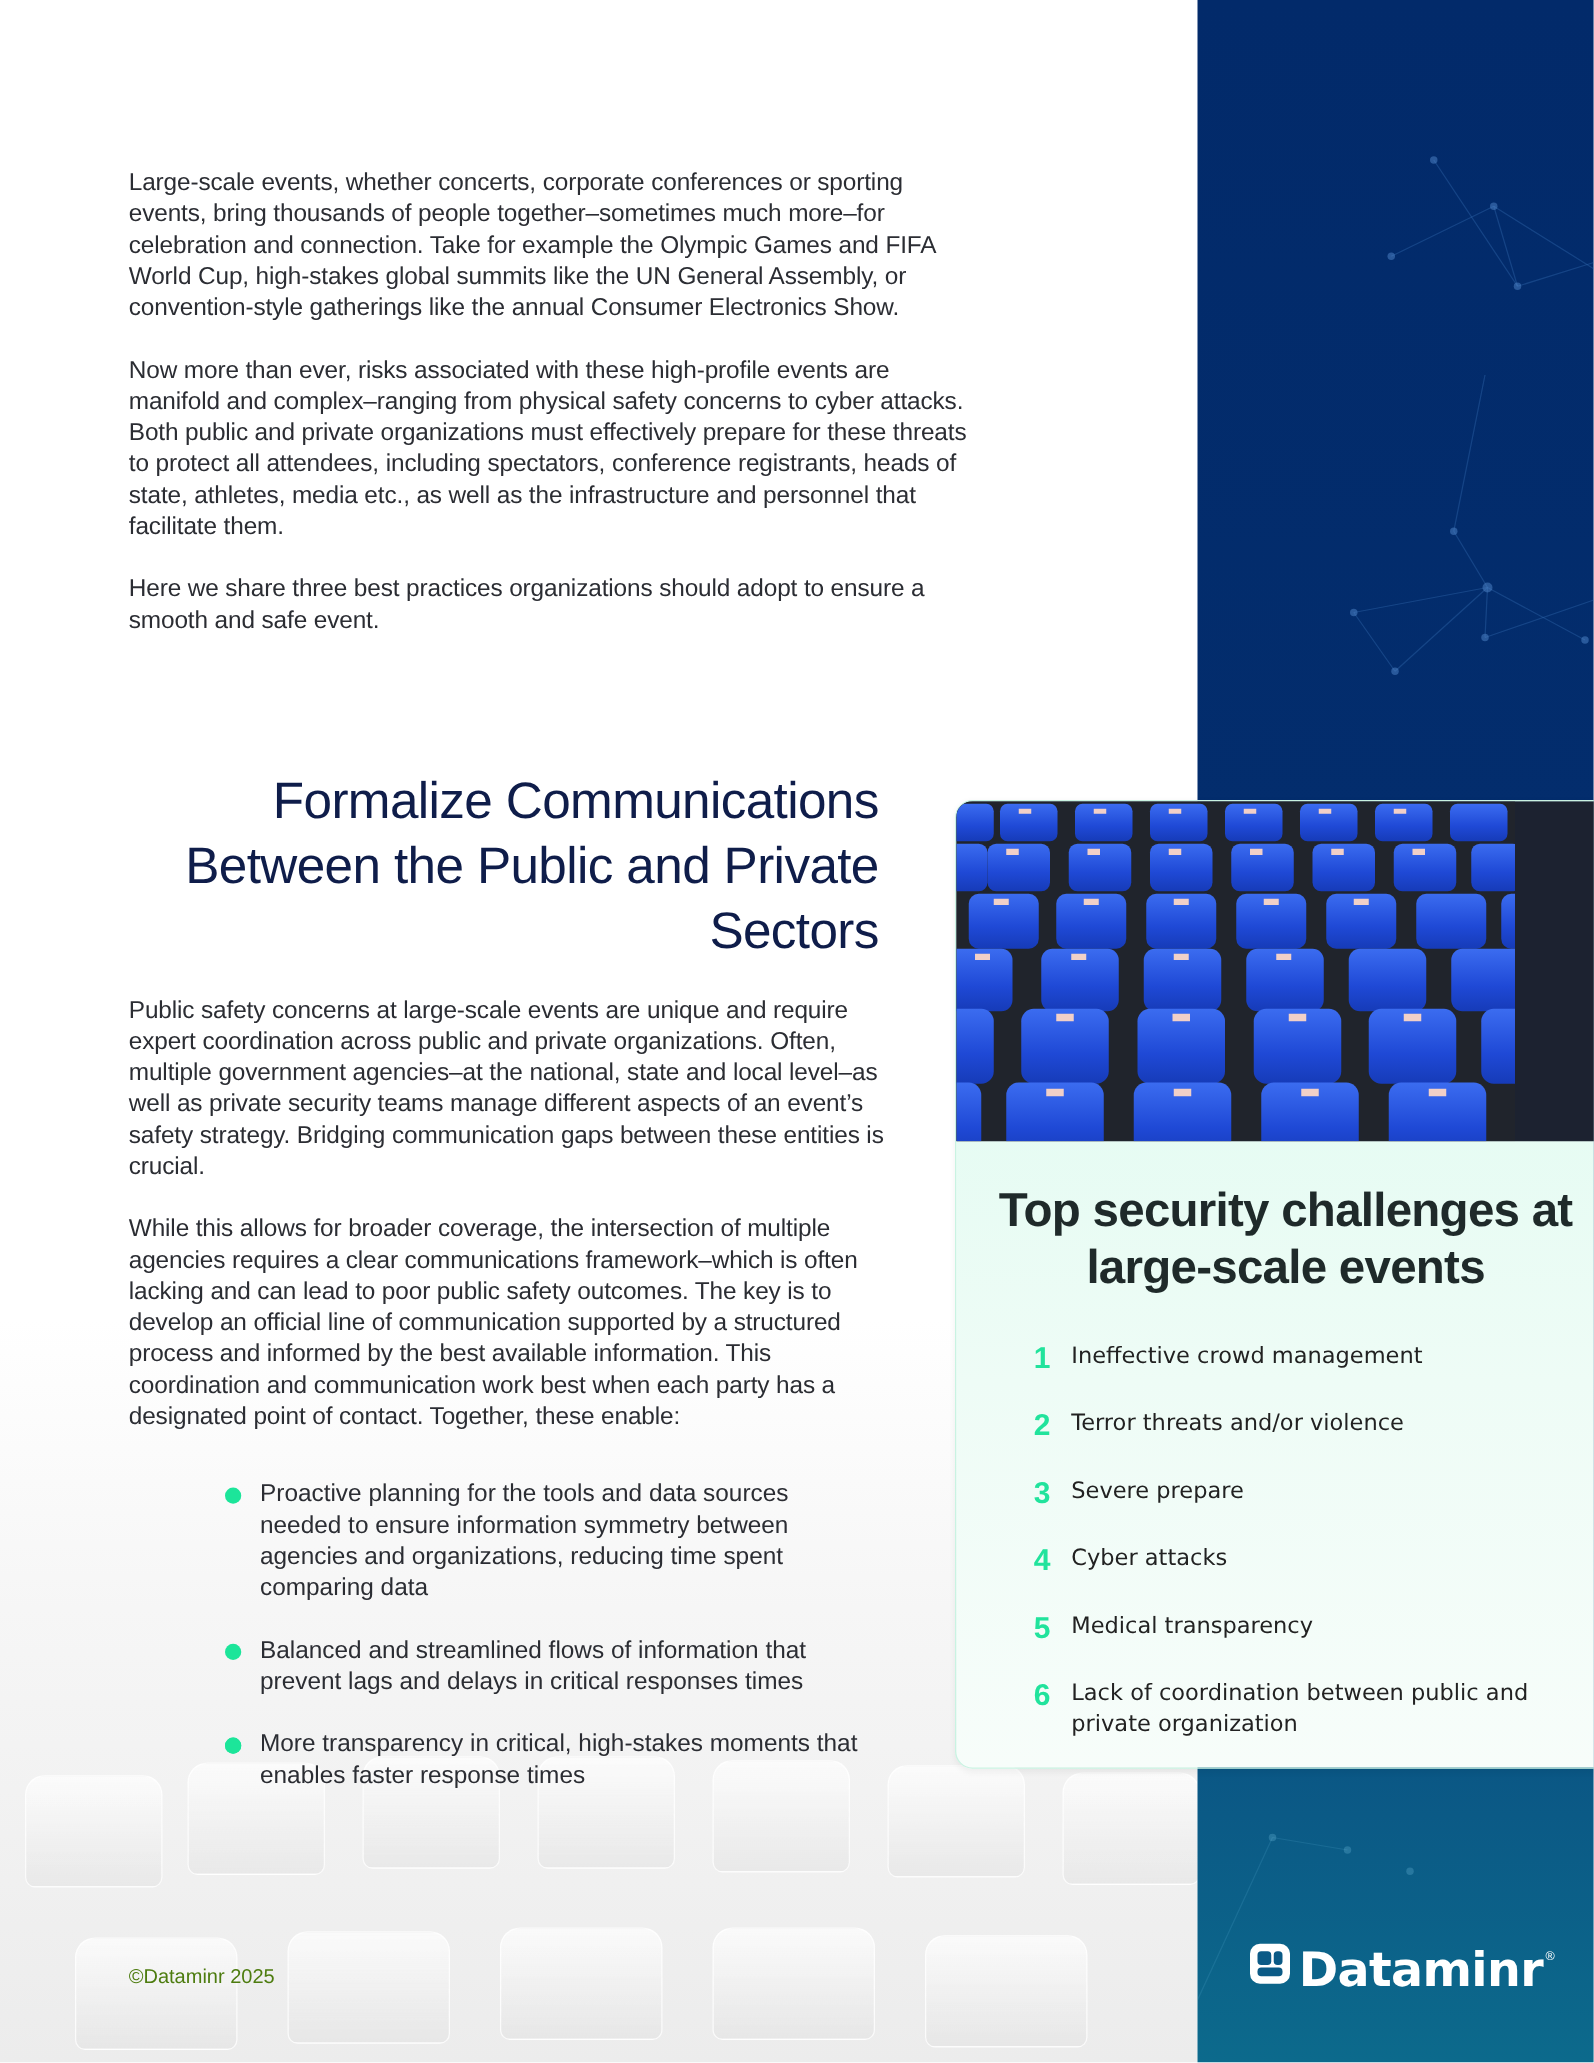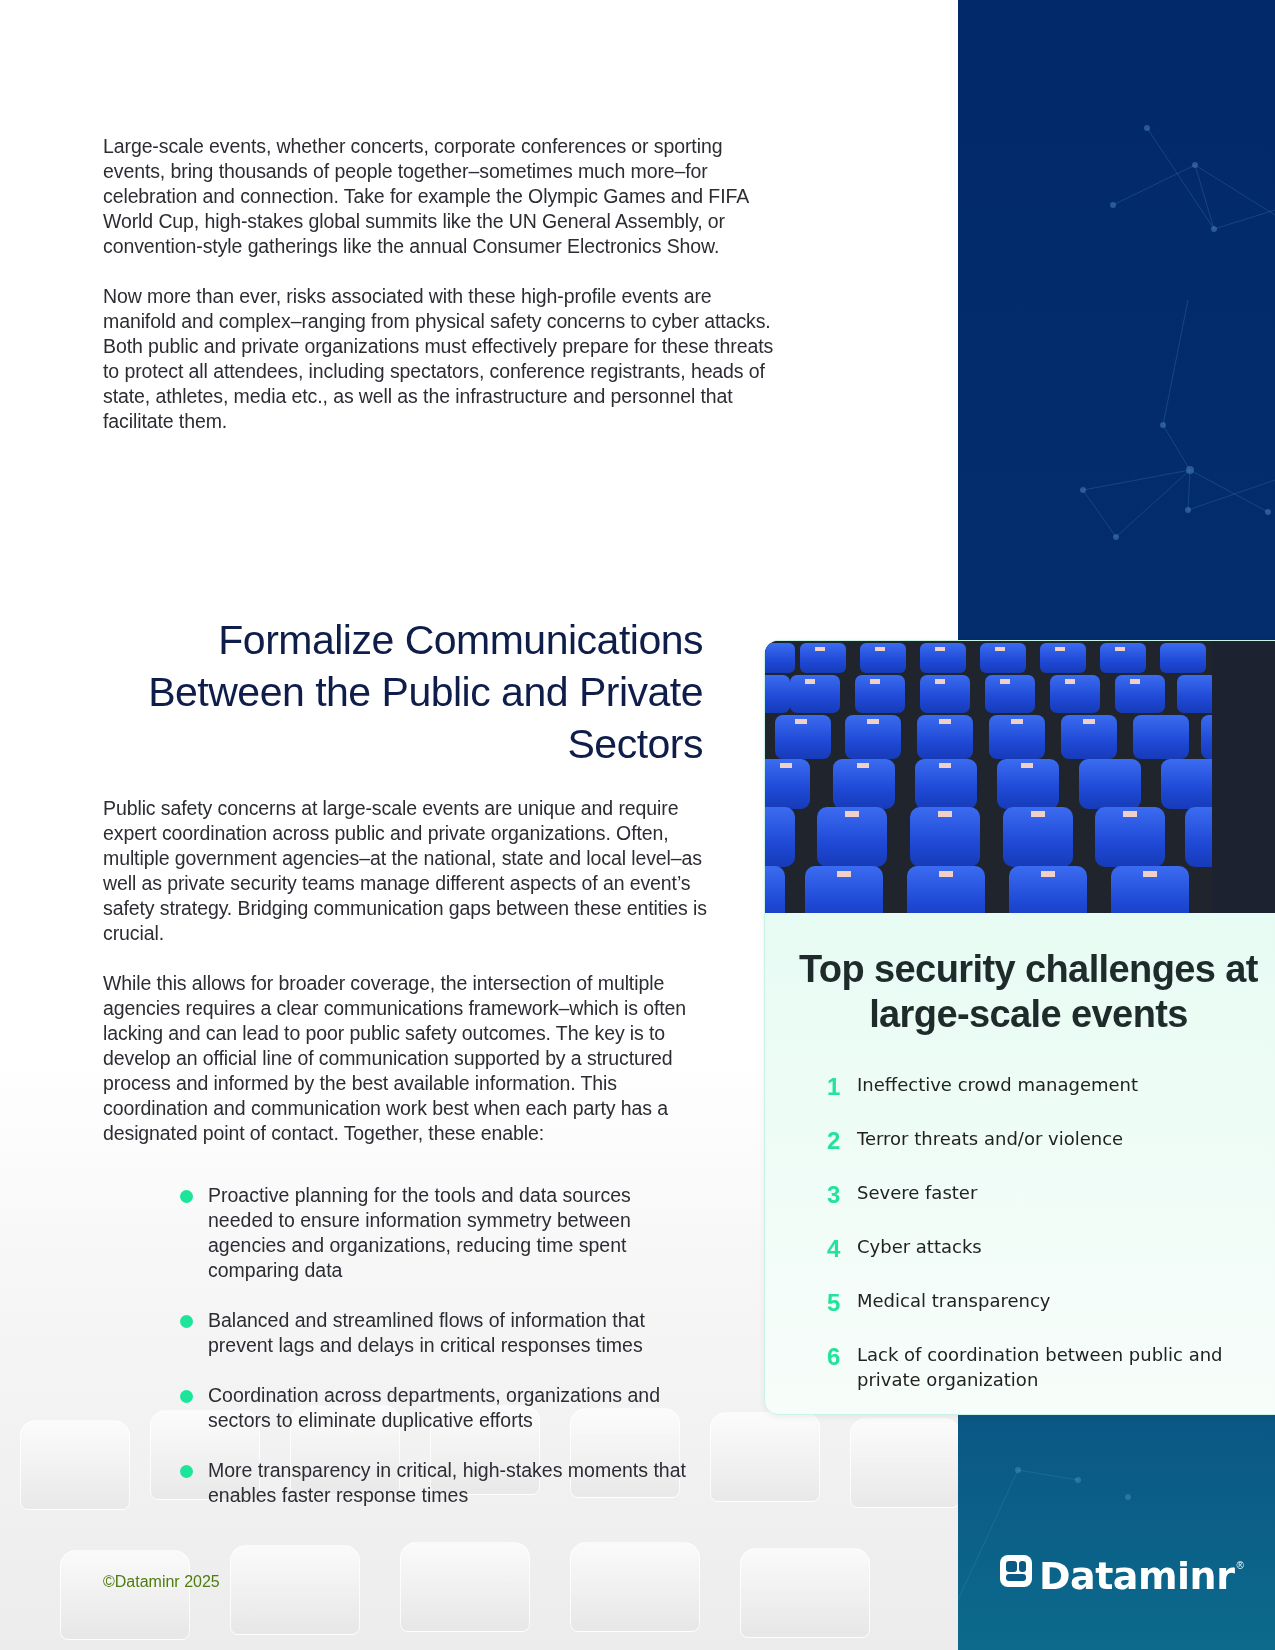--- a/index.html
+++ b/index.html
@@ -141,41 +141,41 @@
       <circle cx="60" cy="1470" r="3"></circle>
       <circle cx="120" cy="1480" r="3"></circle>
       <circle cx="170" cy="1497" r="3"></circle>
     </g>
   </svg>
 </div>
 
 <div class="intro">
   <p class="para">Large-scale events, whether concerts, corporate conferences or sporting events, bring thousands of people together–sometimes much more–for celebration and connection. Take for example the Olympic Games and FIFA World Cup, high-stakes global summits like the UN General Assembly, or convention-style gatherings like the annual Consumer Electronics Show.</p>
   <p class="para">Now more than ever, risks associated with these high-profile events are manifold and complex–ranging from physical safety concerns to cyber attacks. Both public and private organizations must effectively prepare for these threats to protect all attendees, including spectators, conference registrants, heads of state, athletes, media etc., as well as the infrastructure and personnel that facilitate them.</p>
+  <p class="para">Here we share three best practices organizations should adopt to ensure a smooth and safe event.</p>
 </div>
 
 <h2 class="section-title">Formalize Communications Between the Public and Private Sectors</h2>
 
 <div class="section-body">
   <p class="para">Public safety concerns at large-scale events are unique and require expert coordination across public and private organizations. Often, multiple government agencies–at the national, state and local level–as well as private security teams manage different aspects of an event’s safety strategy. Bridging communication gaps between these entities is crucial.</p>
   <p class="para">While this allows for broader coverage, the intersection of multiple agencies requires a clear communications framework–which is often lacking and can lead to poor public safety outcomes. The key is to develop an official line of communication supported by a structured process and informed by the best available information. This coordination and communication work best when each party has a designated point of contact. Together, these enable:</p>
 </div>
 
 <ul class="bullets">
   <li class="bullet">
     <span class="bullet-dot"></span>
     <span>Proactive planning for the tools and data sources needed to ensure information symmetry between agencies and organizations, reducing time spent comparing data</span>
   </li>
   <li class="bullet">
     <span class="bullet-dot"></span>
     <span>Balanced and streamlined flows of information that prevent lags and delays in critical responses times</span>
   </li>
   <li class="bullet">
     <span class="bullet-dot"></span>
-    <span>Coordination across departments, organizations and sectors to eliminate duplicative efforts</span>
   </li>
   <li class="bullet">
     <span class="bullet-dot"></span>
     <span>More transparency in critical, high-stakes moments that enables faster response times</span>
   </li>
 </ul>
 
 <div class="card">
   <div class="card-image" title="Rows of empty blue stadium seats">
     <svg width="447" height="272" viewBox="0 0 447 272">
@@ -273,21 +273,21 @@
     <li class="challenge">
       <span class="challenge-num">1</span>
       <span class="challenge-text">Ineffective crowd management</span>
     </li>
     <li class="challenge">
       <span class="challenge-num">2</span>
       <span class="challenge-text">Terror threats and/or violence</span>
     </li>
     <li class="challenge">
       <span class="challenge-num">3</span>
-      <span class="challenge-text">Severe faster</span>
+      <span class="challenge-text">Severe prepare</span>
     </li>
     <li class="challenge">
       <span class="challenge-num">4</span>
       <span class="challenge-text">Cyber attacks</span>
     </li>
     <li class="challenge">
       <span class="challenge-num">5</span>
       <span class="challenge-text">Medical transparency</span>
     </li>
     <li class="challenge">

